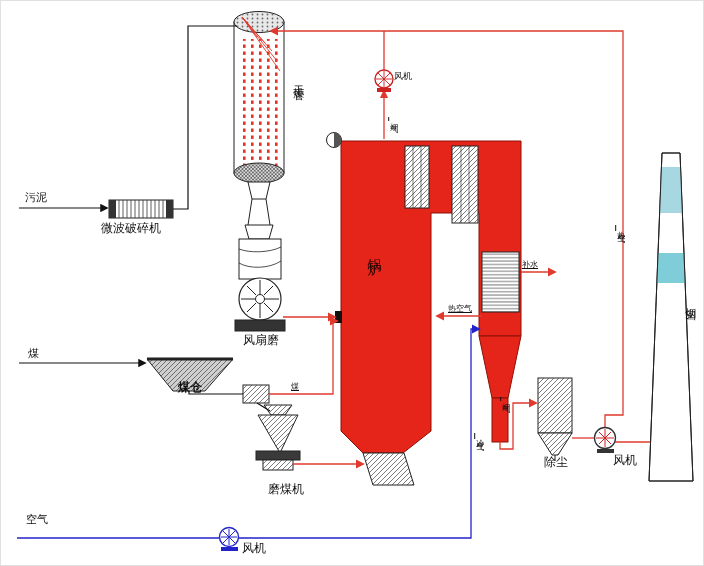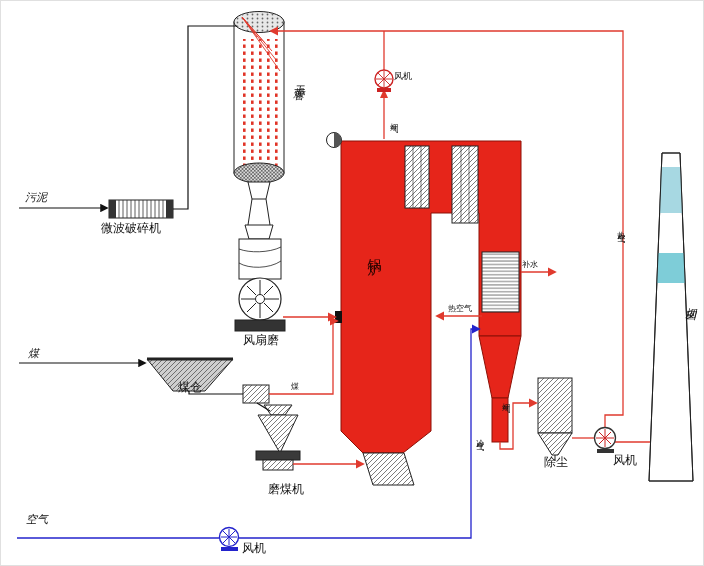--- a/index.html
+++ b/index.html
@@ -1,21 +1,21 @@
 <!DOCTYPE html>
 <html><head>
 <meta charset="utf-8">
 <style>
   html,body{margin:0;padding:0;background:#fff;}
   #canvas{position:relative;width:704px;height:566px;background:#fff;border:1px solid #e0e0e0;box-sizing:border-box;overflow:hidden;
           font-family:"Liberation Sans", sans-serif;}
   #diagram-svg{position:absolute;left:0;top:0;}
   .lbl{position:absolute;color:#111;white-space:nowrap;line-height:1.15;text-align:right;}
   .v{writing-mode:vertical-rl;text-orientation:upright;white-space:normal;letter-spacing:2px;}
-  .s11{font-size:11px;font-style:italic;} .s10{font-size:12px;} .s9{font-size:9px;} .s8{font-size:8px;}
+  .s11{font-size:11px;} .s10{font-size:12px;} .s9{font-size:9px;} .s8{font-size:8px;text-decoration:underline;}
   .s14{font-size:14px;color:#2a0400;letter-spacing:3px;}
 </style>
 </head>
 <body>
 
 <div id="canvas">
 
 <svg id="diagram-svg" width="704" height="566" viewBox="0 0 704 566">
   <defs>
     <marker id="aR" viewBox="0 0 10 10" refX="8" refY="5" markerWidth="7" markerHeight="7" orient="auto-start-reverse">
@@ -226,21 +226,21 @@
 <div class="lbl s11" style="left:24px;top:190px;">污泥</div>
 <div class="lbl s10" style="left:100px;top:221px;">微波破碎机</div>
 <div class="lbl s11 v" style="left:291px;top:76px;">干燥管</div>
 <div class="lbl s9" style="left:393px;top:70px;">风机</div>
 <div class="lbl s8 v" style="left:388px;top:116px;">烟气</div>
 <div class="lbl s14 v" style="left:366px;top:246px;">锅炉</div>
 <div class="lbl s8" style="left:521px;top:259px;">补水</div>
 <div class="lbl s8" style="left:447px;top:303px;">热空气</div>
 <div class="lbl s10" style="left:242px;top:333px;">风扇磨</div>
 <div class="lbl s11" style="left:27px;top:346px;">煤</div>
-<div class="lbl s10" style="left:177px;top:380px;">煤仓</div>
+<div class="lbl s10" style="left:177px;top:380px;font-weight:bold;">煤仓</div>
 <div class="lbl s8" style="left:290px;top:381px;">煤</div>
 <div class="lbl s10" style="left:267px;top:482px;">磨煤机</div>
 <div class="lbl s11" style="left:25px;top:512px;">空气</div>
 <div class="lbl s10" style="left:241px;top:541px;">风机</div>
 <div class="lbl s8 v" style="left:474px;top:432px;">冷空气</div>
 <div class="lbl s8 v" style="left:500px;top:396px;">烟气</div>
 <div class="lbl s10" style="left:543px;top:455px;">除尘</div>
 <div class="lbl s10" style="left:612px;top:453px;">风机</div>
 <div class="lbl s8 v" style="left:615px;top:224px;">热空气</div>
 <div class="lbl s11 v" style="left:683px;top:298px;">烟囱</div>

